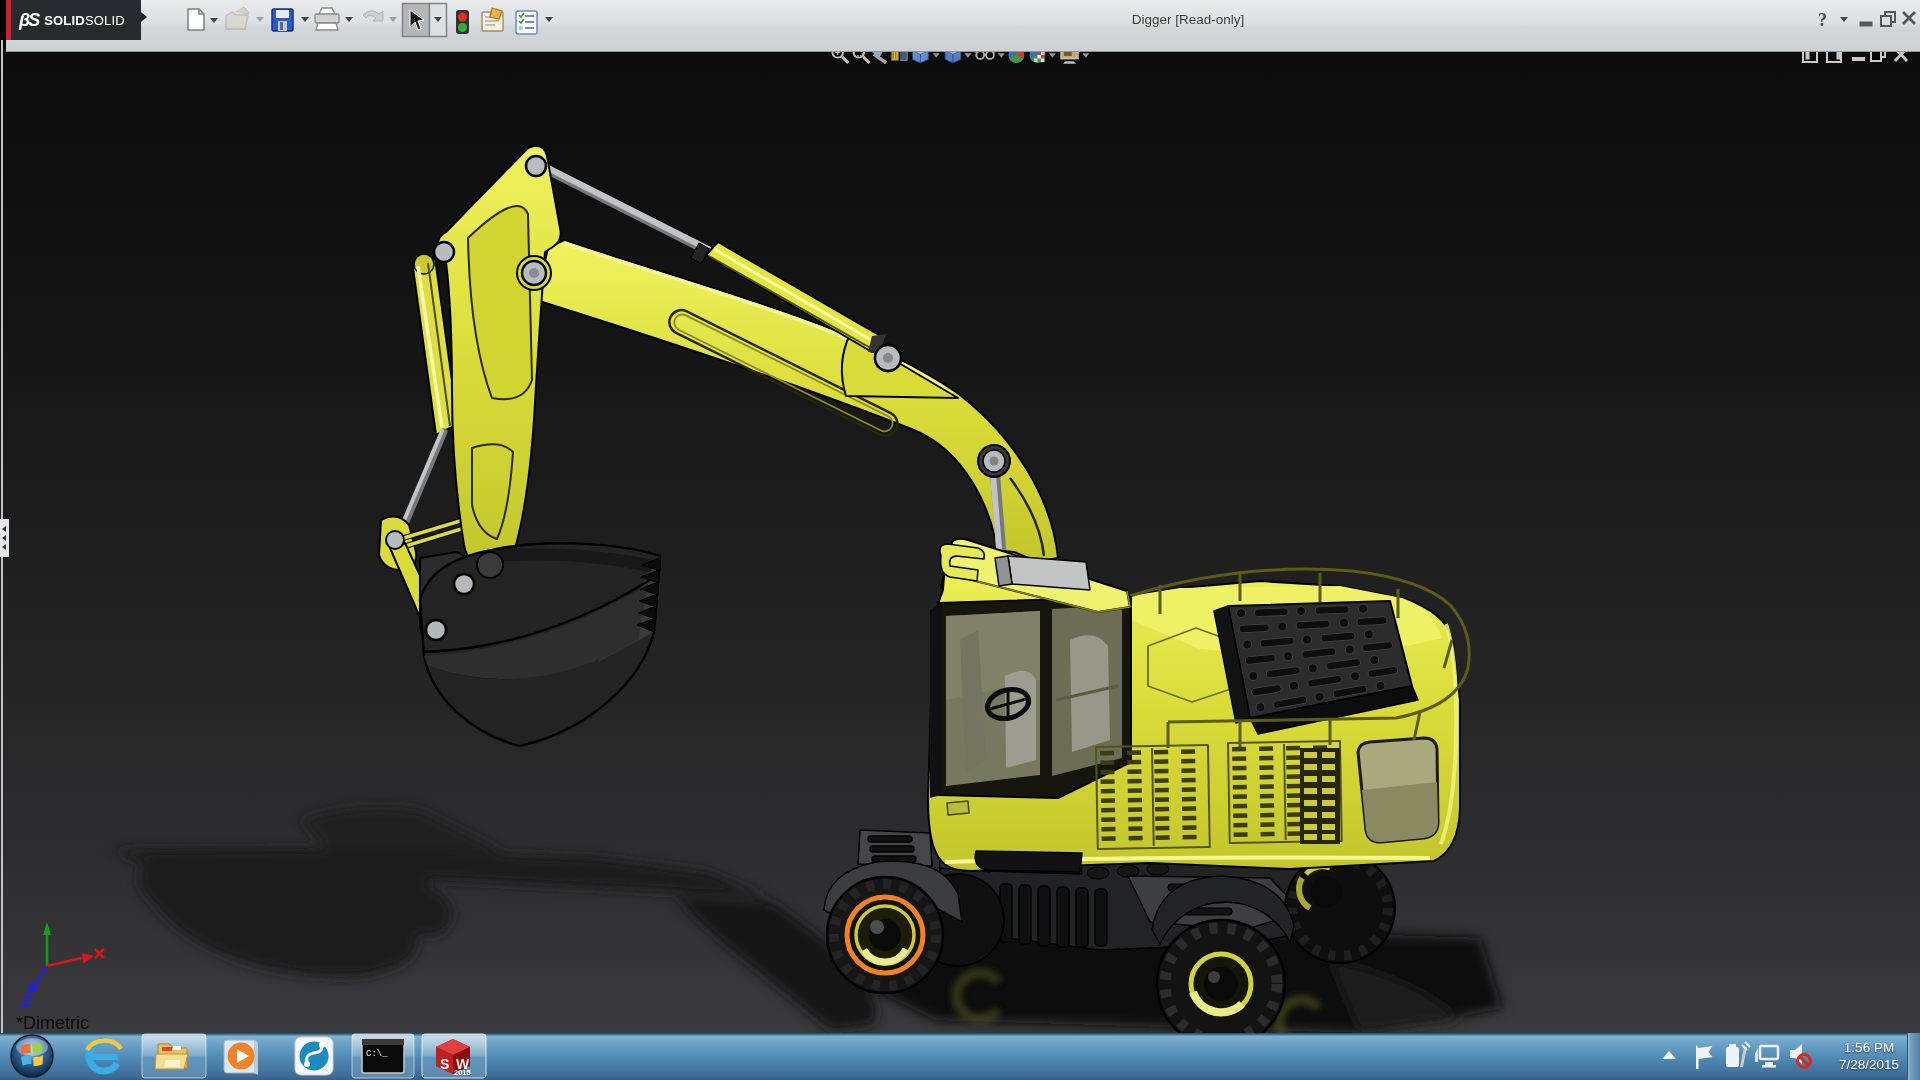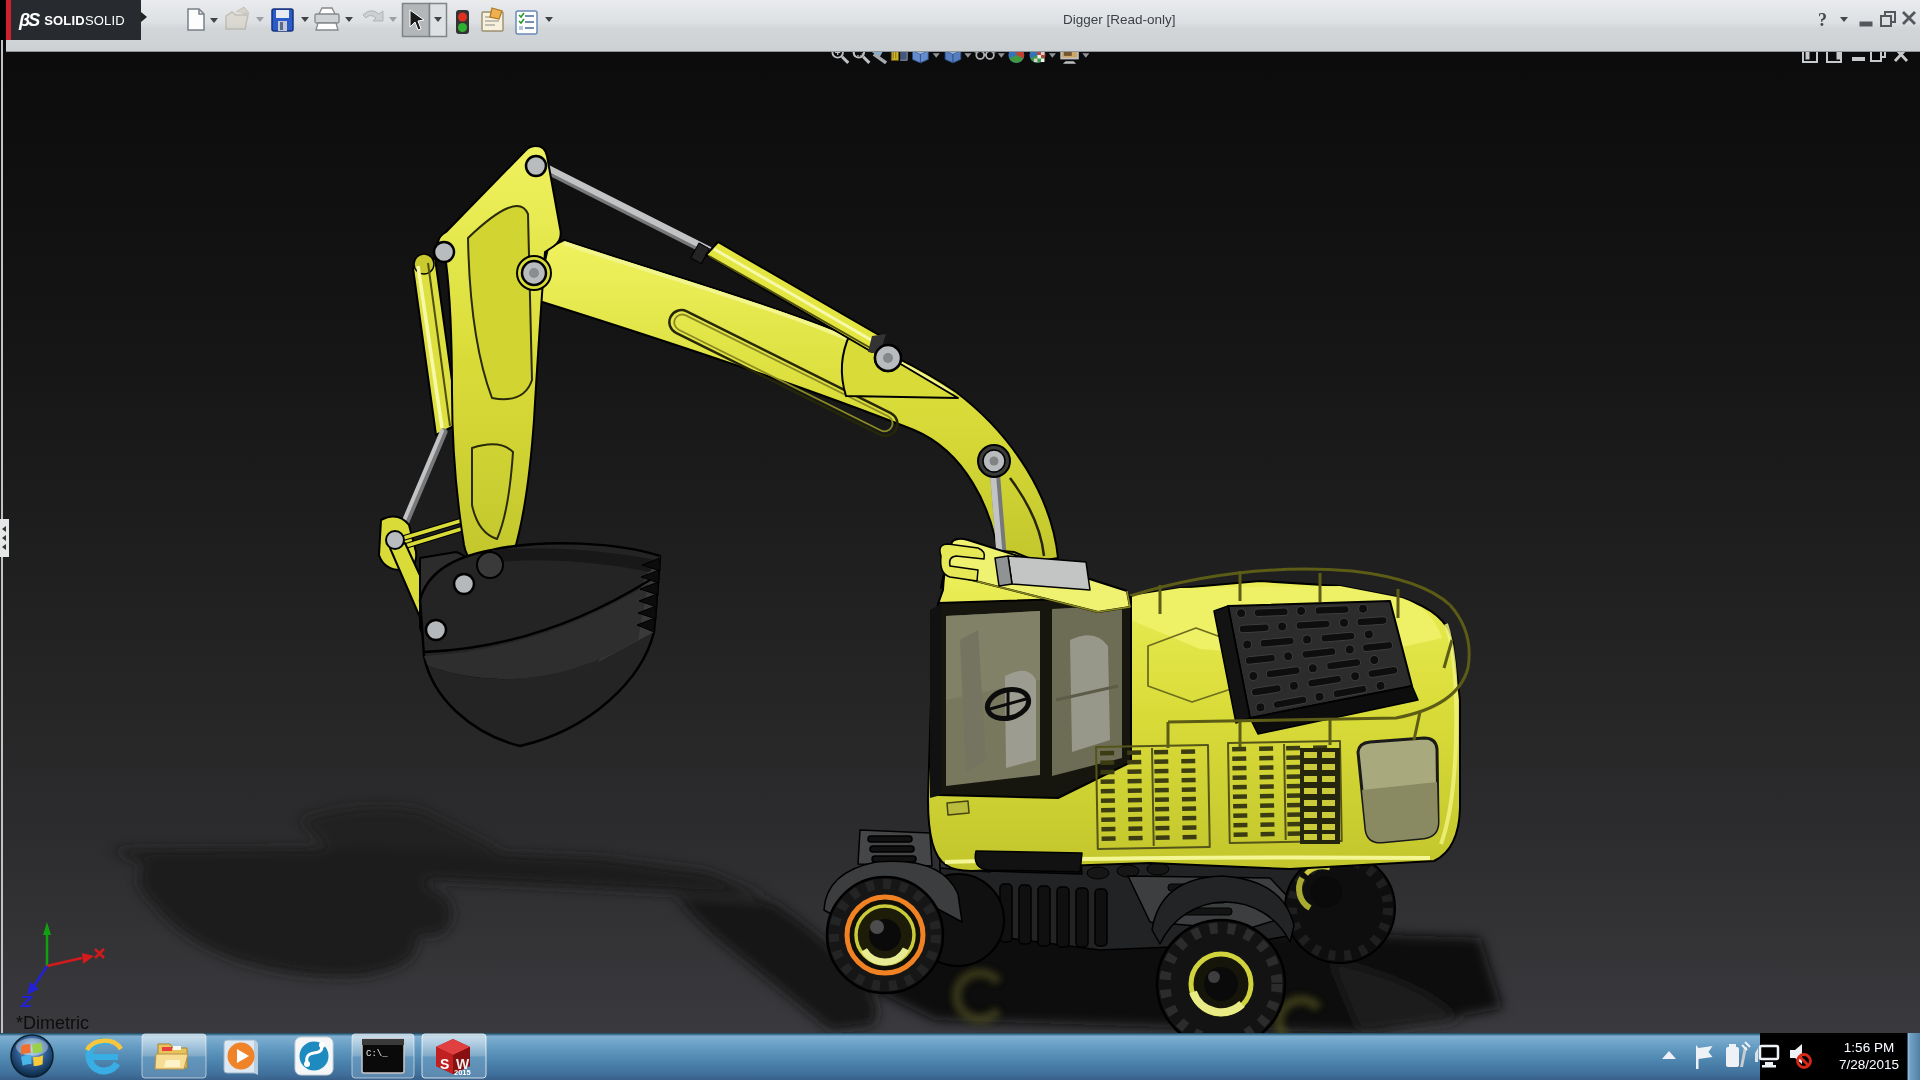--- a/index.html
+++ b/index.html
@@ -13,25 +13,25 @@
     background:linear-gradient(180deg,#e9ebed 0%,#dde0e3 45%,#d2d6d9 55%,#cdd1d4 100%);
     border-bottom:1px solid #8f969b; }
   #redstrip { position:absolute; left:0; top:0; width:5px; height:40px; background:#d01f2f; }
   #logobox { position:absolute; left:5px; top:0; width:130px; height:40px; background:#272b30;
     display:flex; align-items:center; }
   #logobox .ds { color:#fff; font-size:18px; font-style:italic; font-weight:bold; margin-left:8px; letter-spacing:-2px;}
   #logobox .sw { color:#fff; font-size:13px; font-weight:bold; margin-left:6px; letter-spacing:0.2px;}
   #logobox .sw span { font-weight:normal; }
   #expander { position:absolute; left:135px; top:12px; width:0; height:0;
     border-left:6px solid #222; border-top:5px solid transparent; border-bottom:5px solid transparent; }
-  #wintitle { position:absolute; left:1057px; width:250px; top:12px; text-align:left;
+  #wintitle { position:absolute; left:1057px; width:250px; top:12px; text-align:center;
     font-size:13.5px; color:#3a3f44; }
 
   
-  #taskbar { position:absolute; left:0; top:1033px; width:1760px; height:47px; z-index:10;
+  #taskbar { position:absolute; left:0; top:1033px; width:1920px; height:47px; z-index:10;
     background:linear-gradient(180deg,#16425e 0%,#7fb0d2 7%,#639ac1 32%,#4c83ad 62%,#3f6f9a 88%,#38608a 100%); }
   #trayclock { position:absolute; right:11px; top:1039px; width:80px; text-align:center; z-index:11;
     color:#fff; font-size:13.5px; line-height:17px; text-shadow:0 1px 2px rgba(0,20,40,.7);}
   #showdesk { position:absolute; right:0; top:1033px; width:13px; height:47px; z-index:11;
     background:linear-gradient(90deg,#9fc4dd 0%,#74a3c4 15%,#517fa6 100%); border-left:1px solid #2c536f; }
 </style>
 </head>
 <body>
 <div id="stage">
 

